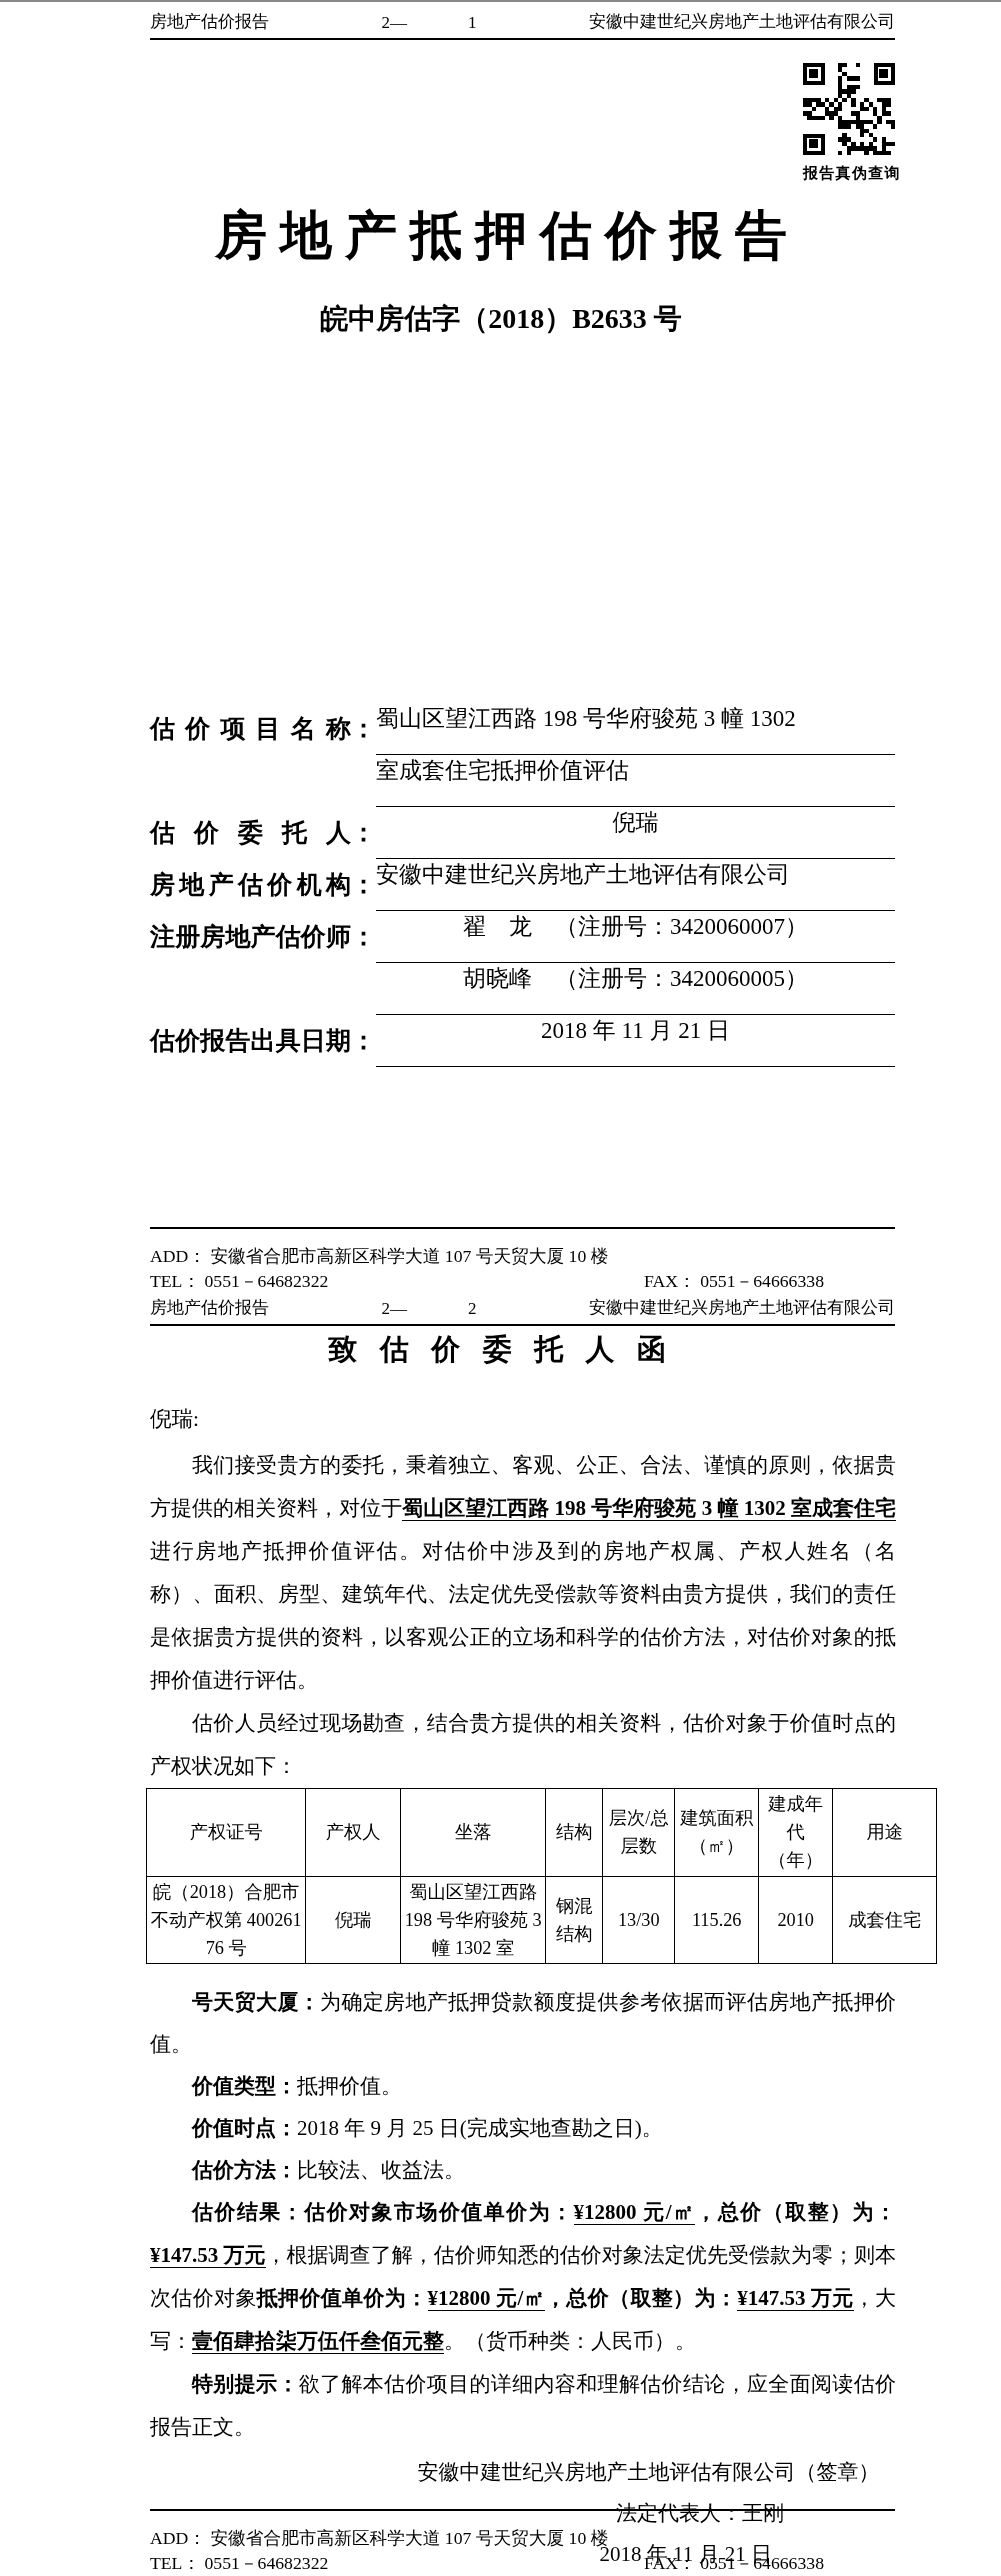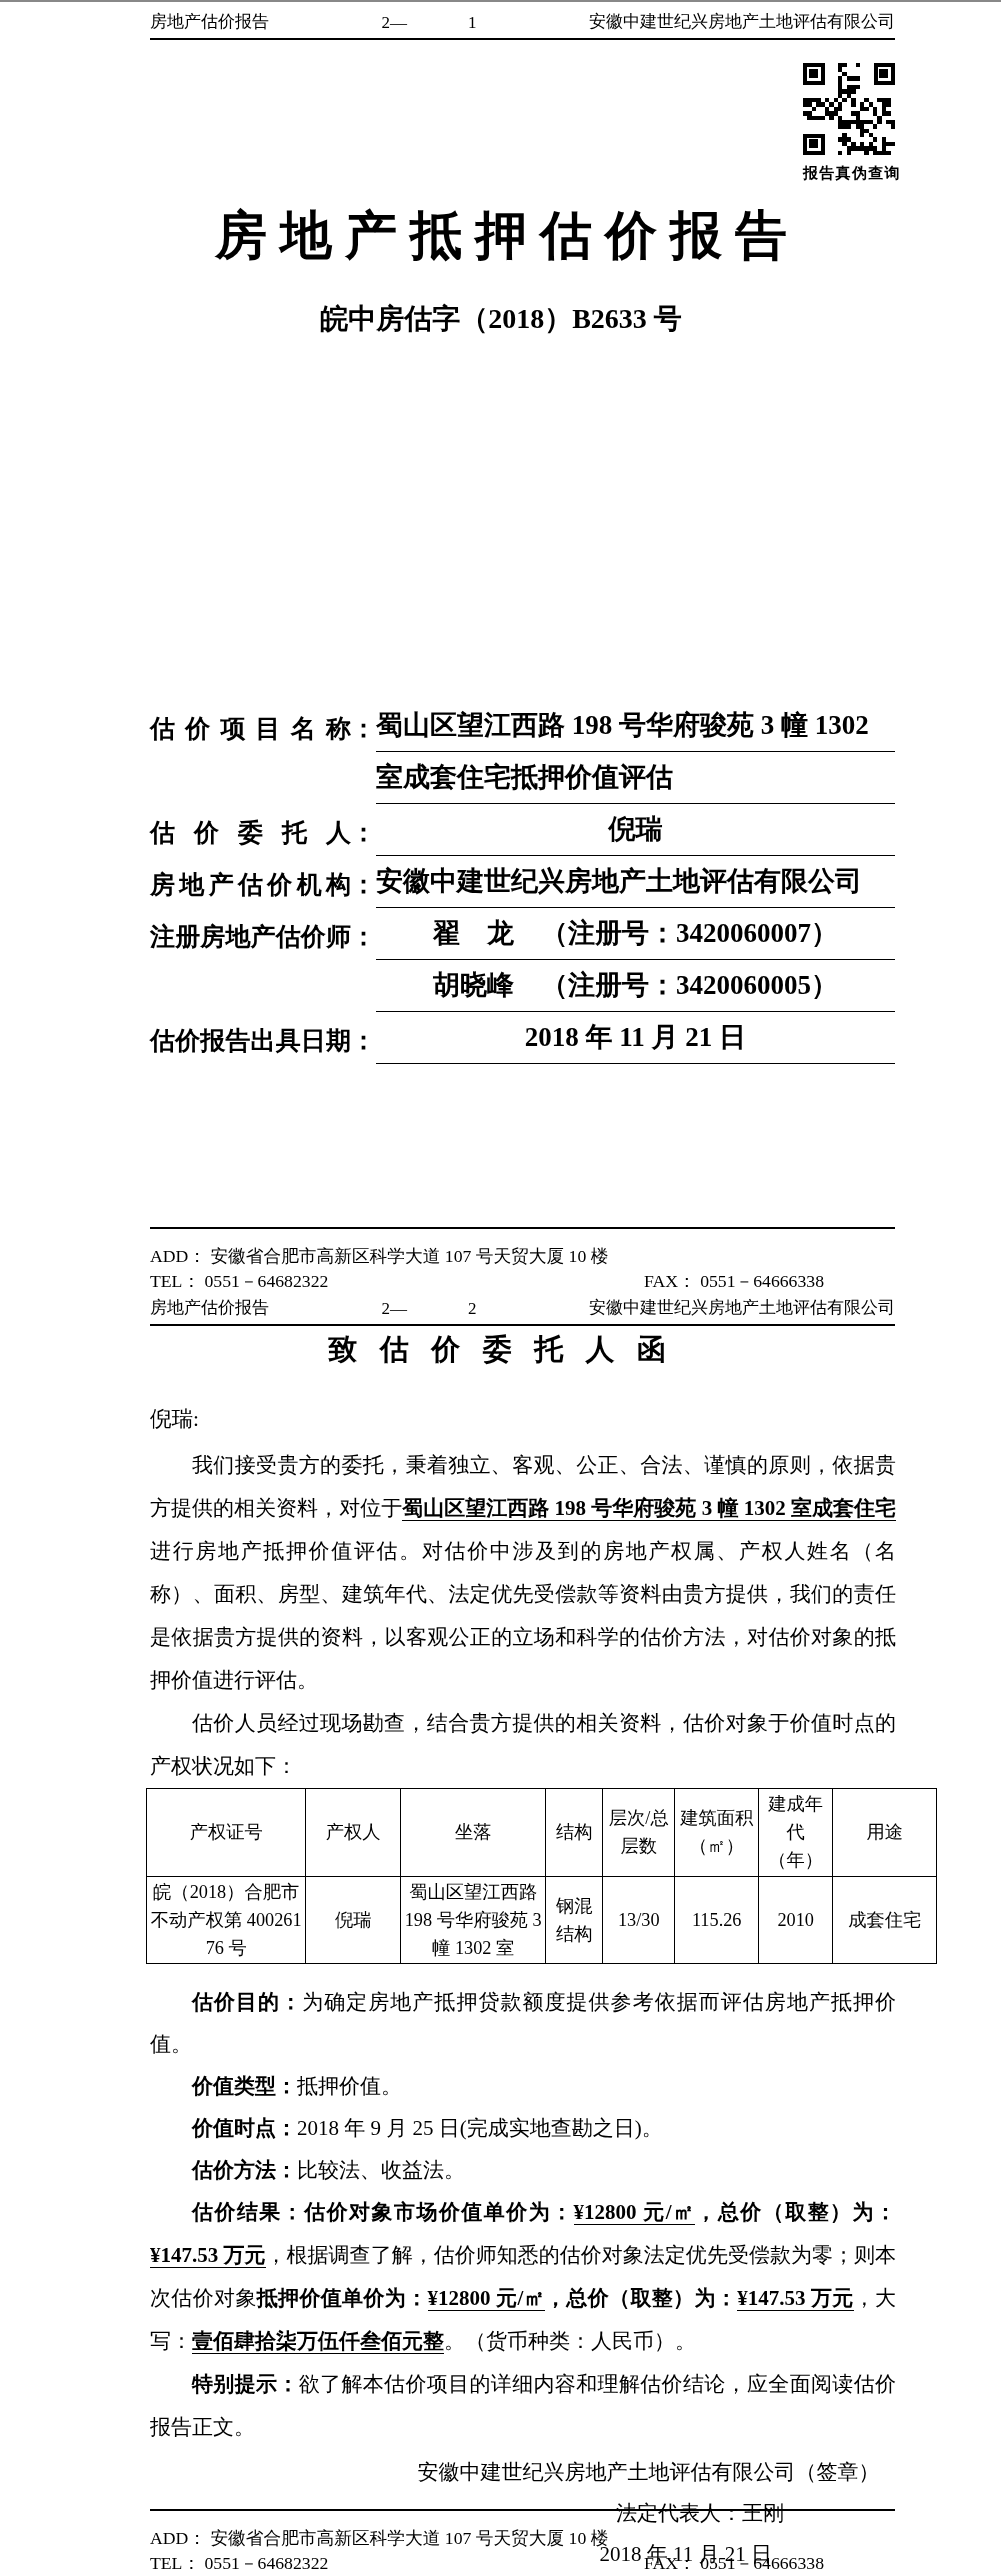--- a/index.html
+++ b/index.html
@@ -24,22 +24,22 @@
 
   .cover-title{left:0;top:199px;width:1002px;text-align:center;font-size:52px;font-weight:900;white-space:nowrap;}
   .doc-no{left:0;top:298px;width:1002px;text-align:center;font-size:28px;font-weight:bold;}
 
   
   .fields{left:150px;top:702px;width:745px;padding-top:6.3px;}
   .frow{display:flex;align-items:center;height:38px;margin-bottom:14px;}
   .flabel{display:inline-block;width:201px;font-size:25px;font-weight:bold;
           text-align:justify;text-align-last:justify;padding-bottom:2.5px;white-space:normal;}
   .fcolon{font-size:25px;font-weight:bold;padding-bottom:2.5px;}
-  .fval{flex:1;border-bottom:1.9px solid #000;font-size:27px;font-weight:bold;
-        padding-bottom:8px;white-space:nowrap;}
+  .fval{flex:1;border-bottom:1.9px solid #000;font-size:23px;font-weight:normal;
+        padding-bottom:20px;white-space:nowrap;}
   .fval.center{text-align:center;}
   .frow.cont .flabel,.frow.cont .fcolon{visibility:hidden;}
 
   
   .runfoot{left:150px;width:745px;border-top:2.5px solid #000;padding-top:15px;font-size:17.7px;}
   .runfoot .l{line-height:25px;position:relative;}
   .runfoot .fax{position:absolute;left:494px;top:0;}
 
   
   .letter-title{left:0;top:1328px;width:1002px;text-align:center;font-size:29px;font-weight:bold;letter-spacing:7.6px;}
@@ -303,21 +303,21 @@
           <td>钢混结构</td>
           <td>13/30</td>
           <td>115.26</td>
           <td>2010</td>
           <td>成套住宅</td>
         </tr>
       </tbody>
     </table>
 
     <div class="sections">
-      <p><span class="b">估价目的：</span><span>为确定房地产抵押贷款额度提供参考依据而评估房地产抵押价值。</span></p>
+      <p><span class="b">号天贸大厦：</span><span>为确定房地产抵押贷款额度提供参考依据而评估房地产抵押价值。</span></p>
       <p><span class="b">价值类型：</span><span>抵押价值。</span></p>
       <p><span class="b">价值时点：</span><span>2018 年 9 月 25 日(完成实地查勘之日)。</span></p>
       <p><span class="b">估价方法：</span><span>比较法、收益法。</span></p>
     </div>
 
     <p class="result"><span class="b">估价结果：</span><span class="b">估价对象市场价值单价为：</span><span class="b u">¥12800 元/㎡</span><span class="b">，总价（取整）为：</span><span class="b u">¥147.53 万元</span><span>，根据调查了解，估价师知悉的估价对象法定优先受偿款为零；则本次估价对象</span><span class="b">抵押价值单价为：</span><span class="b u">¥12800 元/㎡</span><span class="b">，总价（取整）为：</span><span class="b u">¥147.53 万元</span><span>，大写：</span><span class="b u">壹佰肆拾柒万伍仟叁佰元整</span><span>。（货币种类：人民币）。</span></p>
 
     <p class="notice"><span class="b">特别提示：</span><span>欲了解本估价项目的详细内容和理解估价结论，应全面阅读估价报告正文。</span></p>
 
     <div class="signoff">

